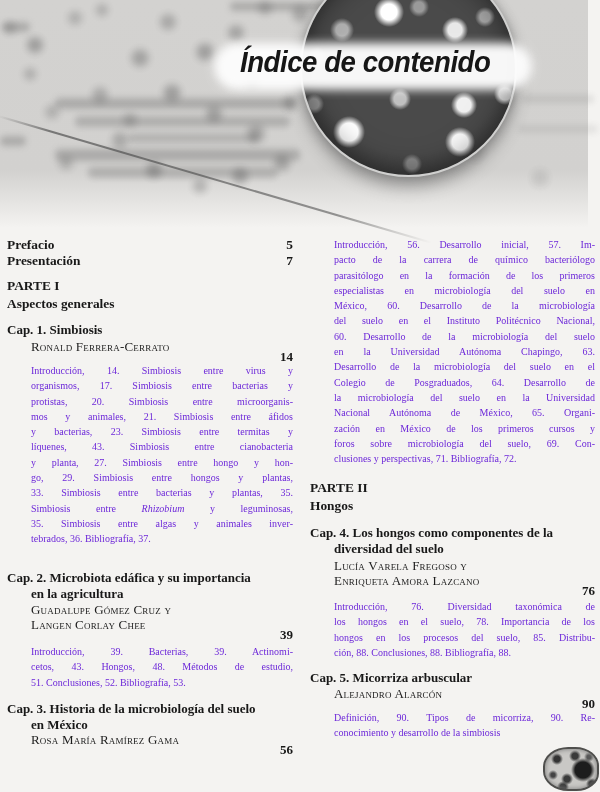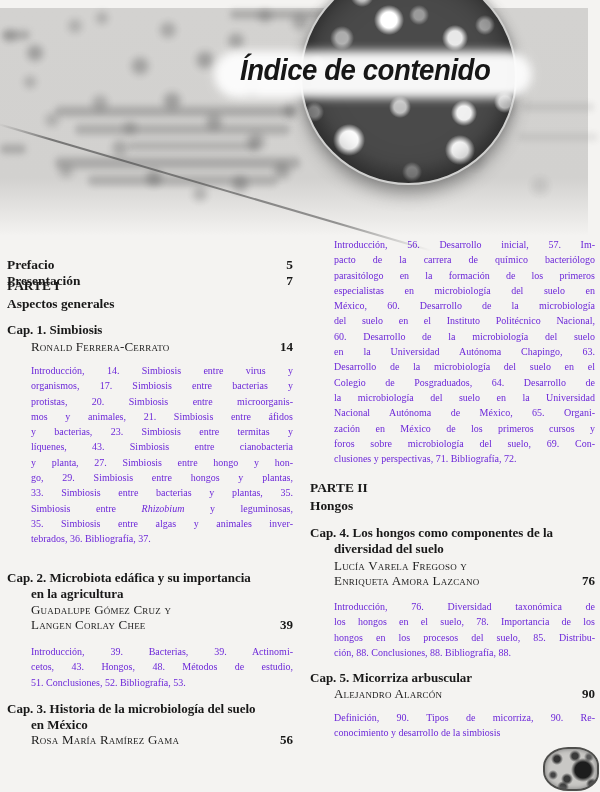--- a/index.html
+++ b/index.html
@@ -1,20 +1,20 @@
 <!DOCTYPE html>
 <html><head>
 <meta charset="utf-8">
 <style>
   html,body{margin:0;padding:0;}
   body{width:600px;height:792px;background:#f4f3f1;font-family:"Liberation Serif",serif;color:#181818;}
   .page{position:relative;width:600px;height:792px;overflow:hidden;background:#f4f3f1;}
 
   
-  .header{position:absolute;left:0;top:8px;width:588px;height:236px;
+  .header{position:absolute;left:0;top:0;width:588px;height:236px;
     background:linear-gradient(180deg,#d3d2d0 0px,#d2d1cf 170px,#f4f3f1 228px);}
   .blobs{position:absolute;left:0;top:0;width:600px;height:212px;filter:blur(3px);opacity:.9;
     background-image:
       radial-gradient(circle at 35px 45px, rgba(80,80,80,.45) 0 4px, transparent 11px),
       radial-gradient(circle at 75px 18px, rgba(80,80,80,.30) 0 3px, transparent 10px),
       radial-gradient(circle at 102px 10px, rgba(80,80,80,.30) 0 3px, transparent 9px),
       radial-gradient(circle at 140px 58px, rgba(80,80,80,.42) 0 4px, transparent 12px),
       radial-gradient(circle at 100px 95px, rgba(80,80,80,.34) 0 4px, transparent 11px),
       radial-gradient(circle at 52px 112px, rgba(80,80,80,.30) 0 3px, transparent 10px),
       radial-gradient(circle at 168px 22px, rgba(80,80,80,.36) 0 4px, transparent 11px),
@@ -79,27 +79,27 @@
   .title{position:absolute;left:240px;top:45px;margin:0;
     font-family:"Liberation Sans",sans-serif;font-weight:bold;font-style:italic;
     font-size:30px;letter-spacing:-.5px;color:#161616;white-space:nowrap;
     transform:scaleX(.92);transform-origin:0 0;}
 
   
   .col{position:absolute;top:0;height:792px;}
   .col-left{left:7px;width:286px;}
   .col-right{left:310px;width:285px;}
   .blk{position:absolute;left:0;right:0;}
-  .entry-row{display:flex;justify-content:space-between;font-weight:bold;font-size:13.4px;line-height:16px;margin-top:20px;}
+  .entry-row{display:flex;justify-content:space-between;font-weight:bold;font-size:13.4px;line-height:16px;}
   .part{font-weight:bold;font-size:13.4px;line-height:17.5px;}
   .chap{font-weight:bold;font-size:13px;line-height:15.8px;}
   .chap .cont{padding-left:24px;}
   .author-row{display:flex;justify-content:space-between;padding-left:24px;font-size:13px;line-height:15.5px;}
   .author{font-variant:small-caps;letter-spacing:.2px;color:#1c1c1c;text-align:center;}
-  .pagenum{font-weight:bold;}
+  .pagenum{font-weight:bold;margin-top:10px;}
   .para{padding-left:24px;font-size:10px;line-height:15.3px;text-align:justify;color:#6d28d9;}
   .tl{white-space:nowrap;text-align-last:justify;}
   .tl-last{text-align-last:left;}
 
   
   .micrograph{position:absolute;left:543px;top:747px;width:56px;height:44px;
     border:2px solid #4f4f4d;border-radius:45% 42% 40% 45%;box-sizing:border-box;
     background-color:#c9c8c5;
     background-image:
       radial-gradient(circle at 38px 21px, #1d1d1d 0 8px, transparent 12px),

